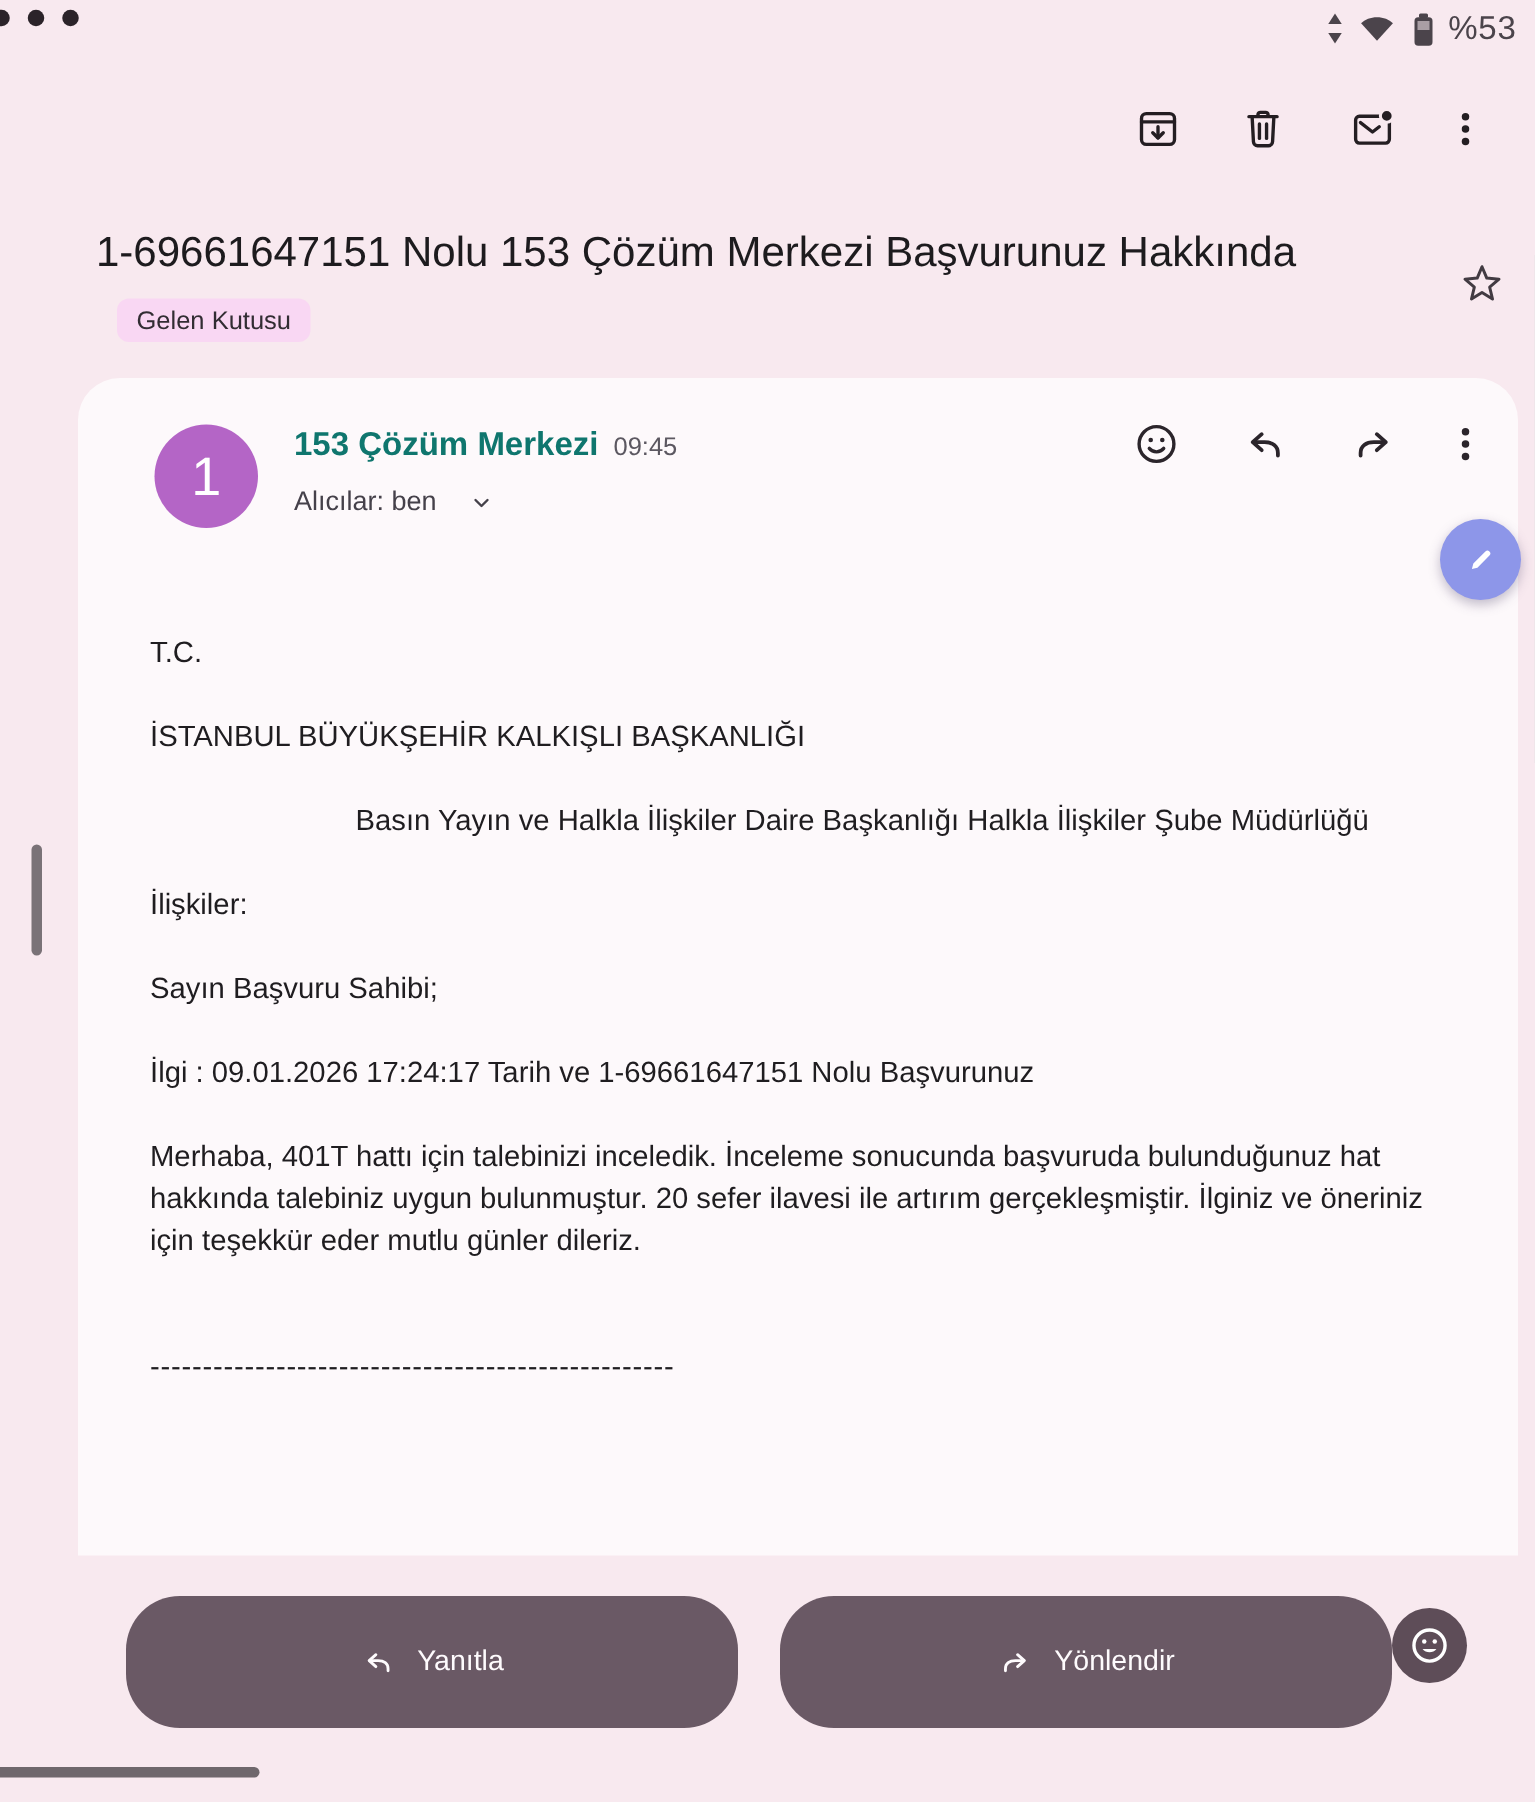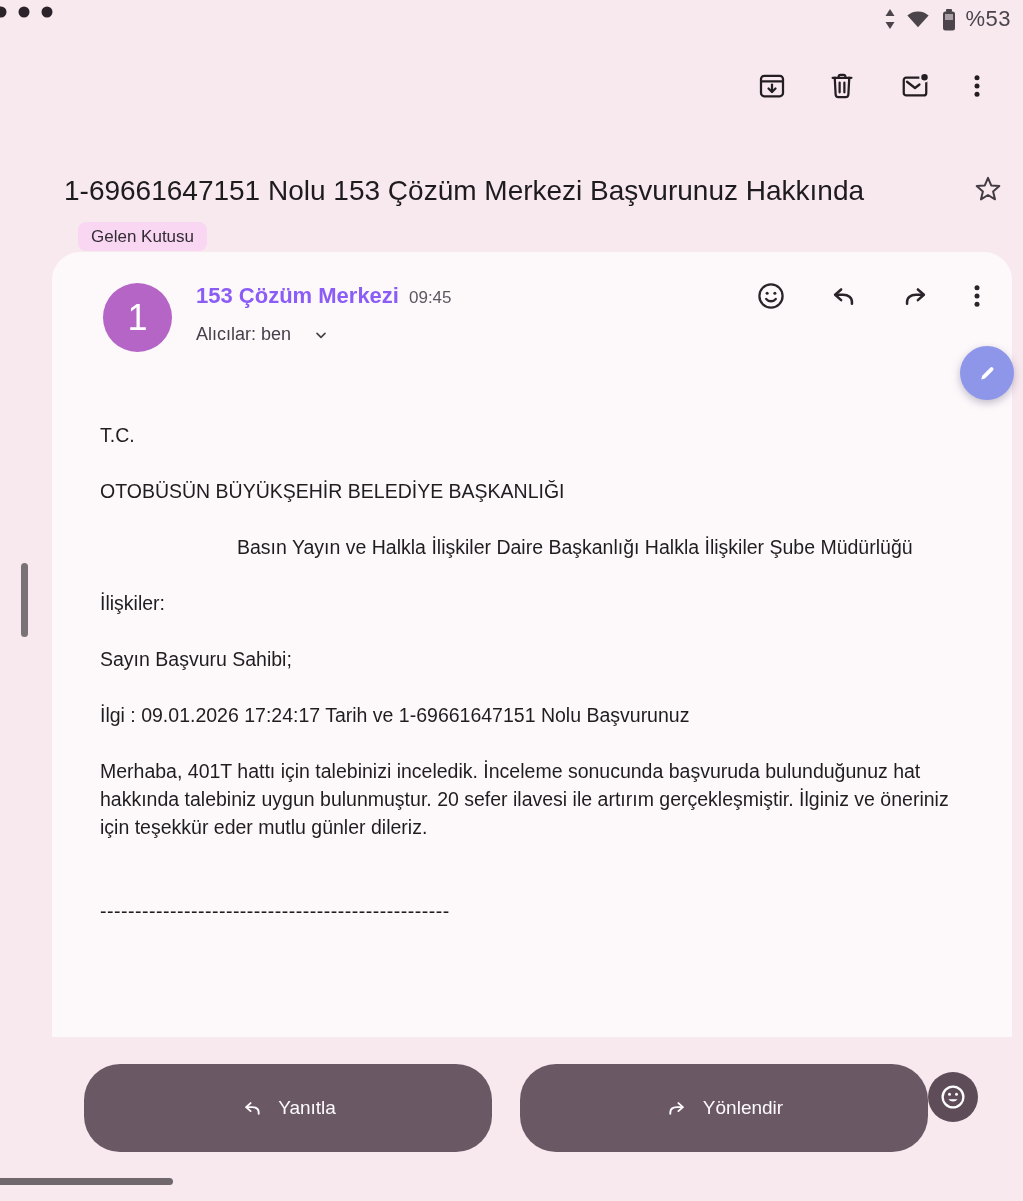--- a/index.html
+++ b/index.html
@@ -15,39 +15,39 @@
     display:flex; align-items:center; justify-content:center; cursor:pointer; padding:0;
   }
   svg { display:block; }
 
   
   .status-dots { left:0; top:8; width:70px; height:24px; }
   .status-right { right:12px; top:6px; display:flex; align-items:flex-start; gap:5px; }
   .battery-text { font-size:22px; color:#4b444b; letter-spacing:0.5px; }
 
   
-  .subject { left:64px; top:144px; width:884px; font-size:28px; line-height:47px; color:#1d1b1e;margin-top:23px; }
+  .subject { left:64px; top:144px; width:884px; font-size:28px; line-height:47px; color:#1d1b1e; }
   .folder-badge {
     display:inline-block; vertical-align:middle; background:#f9d7f3; color:#322d33;
     font-size:17px; line-height:17px; padding:6px 13px; border-radius:8px; margin-left:14px;
     transform:translateY(-3px); white-space:nowrap;
   }
 
   
   .card {
     left:52px; top:252px; width:960px; height:785px;
     background:#fdf9fb; border-radius:28px 28px 0 0; overflow:hidden;
   }
   .avatar {
     position:absolute; left:103px; top:283px; width:69px; height:69px; border-radius:50%;
     background:#b465c6; color:#fff; font-size:36px; display:flex; align-items:center;
     justify-content:center; border:none; cursor:pointer;
   }
   .sender-row { left:196px; top:283px; display:flex; align-items:baseline; gap:10px; }
-  .sender-name { font-size:22px; font-weight:bold; color:#8b5cf6; }
+  .sender-name { font-size:22px; font-weight:bold; color:#0f766e; }
   .sender-time { font-size:17px; color:#5c5861; }
   .recipients {
     left:196px; top:324px; display:flex; align-items:center; gap:22px;
     background:transparent; border:none; cursor:pointer; font-size:18px; color:#45414a;
     font-family:"Liberation Sans", sans-serif;
   }
 
   
   .fab {
     left:960px; top:346px; width:54px; height:54px; border-radius:50%;
@@ -220,21 +220,21 @@
   <button class="abs fab">
     <span>
       <svg width="26" height="26" viewBox="0 0 24 24">
         <path d="M7.6 14.5 l7.4-7.4 a1.75 1.75 0 0 1 2.5 2.5 l-7.4 7.4 -3.4.9 z" fill="#ffffff"></path>
       </svg>
     </span>
   </button>
 
   <div class="abs body">
     <p class="para center">T.C.</p>
-    <p class="para center">OTOBÜSÜN BÜYÜKŞEHİR BELEDİYE BAŞKANLIĞI</p>
+    <p class="para center">İSTANBUL BÜYÜKŞEHİR KALKIŞLI BAŞKANLIĞI</p>
     <p class="para indent">Basın Yayın ve Halkla İlişkiler Daire Başkanlığı Halkla İlişkiler Şube Müdürlüğü</p>
     <p class="para">İlişkiler:</p>
     <p class="para">Sayın Başvuru Sahibi;</p>
     <p class="para">İlgi : 09.01.2026 17:24:17 Tarih ve 1-69661647151 Nolu Başvurunuz</p>
     <p class="para">Merhaba, 401T hattı için talebinizi inceledik. İnceleme sonucunda başvuruda bulunduğunuz hat hakkında talebiniz uygun bulunmuştur. 20 sefer ilavesi ile artırım gerçekleşmiştir. İlginiz ve öneriniz için teşekkür eder mutlu günler dileriz.</p>
     <p class="para sep">--------------------------------------------------</p>
   </div>
 
   <button class="pill" style="left:84px;">
     <span>

